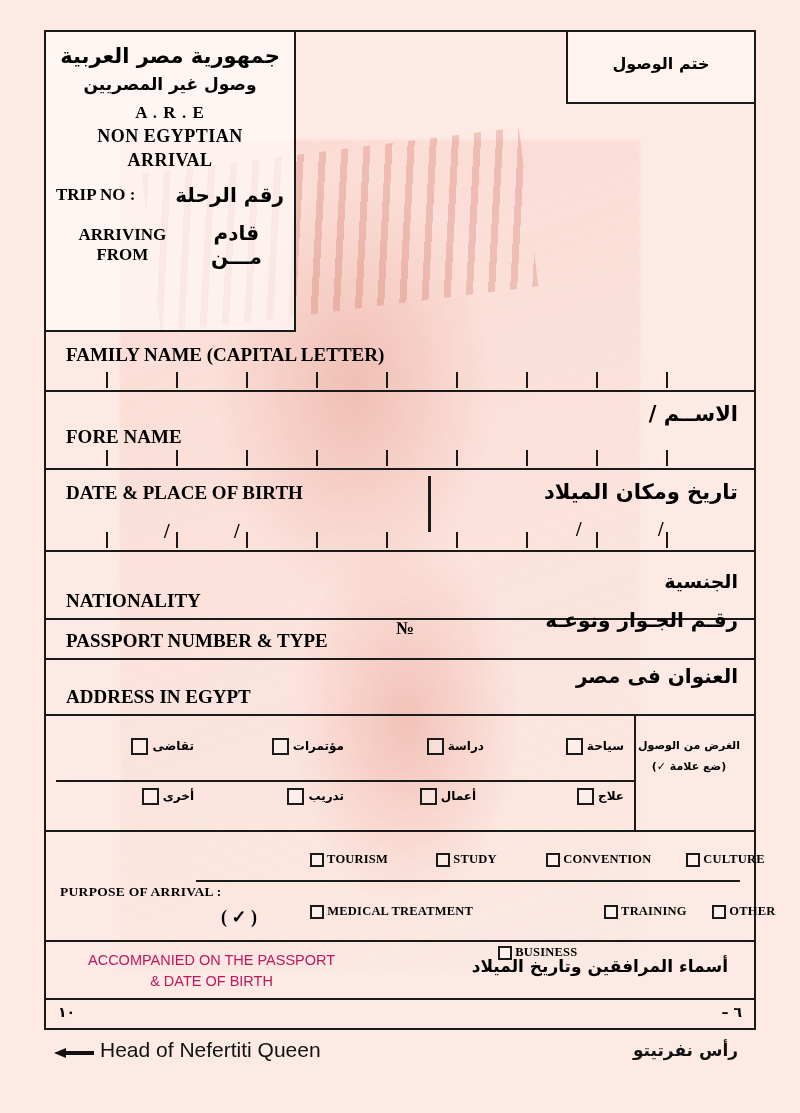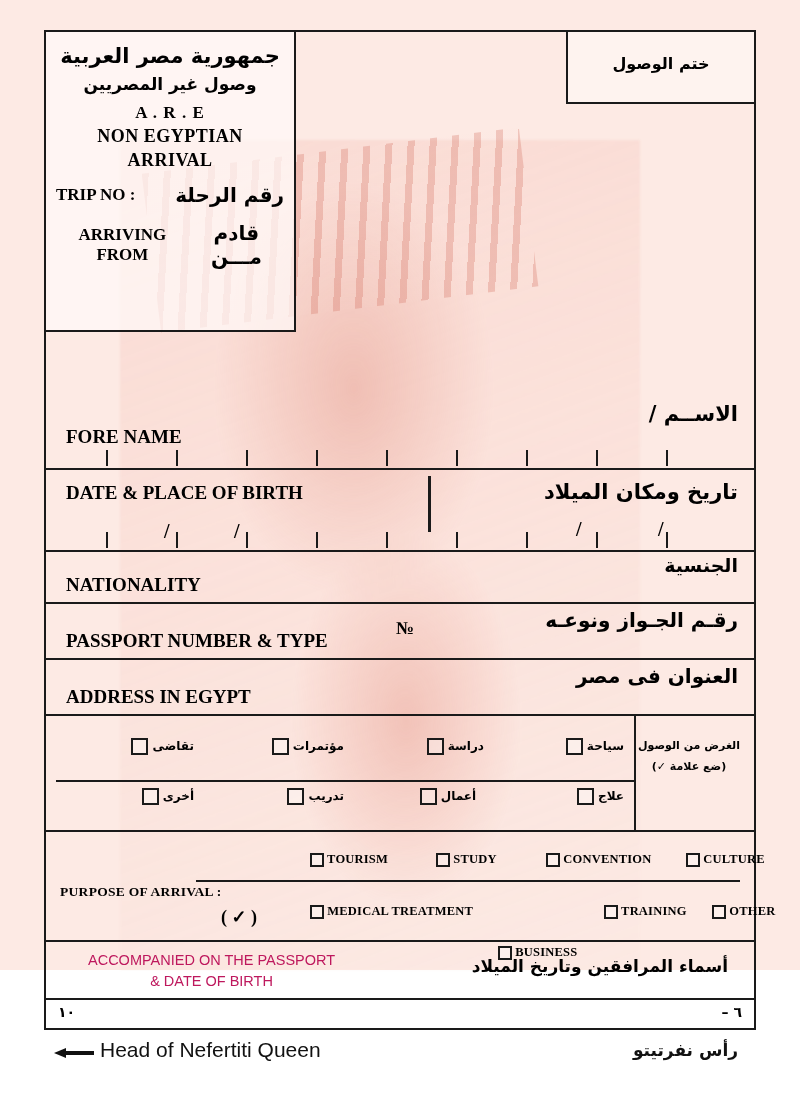--- a/index.html
+++ b/index.html
@@ -12,21 +12,21 @@
     height: 1113px;
     font-family: "Liberation Serif", serif;
     position: relative;
     overflow: hidden;
   }
 
   .page {
     position: absolute;
     left: 0; top: 0;
     width: 800px;
-    height: 970px;
+    height: 1113px;
     background: #fdeae4;
   }
 
   
   .bg-photo {
     position: absolute;
     left: 120px;
     top: 140px;
     width: 520px;
     height: 830px;
@@ -266,20 +266,34 @@
       <div class="hdr-line" style="margin-top:14px;">
         <span class="en">ARRIVING FROM</span>
         <span class="ar">قادم مـــن</span>
       </div>
     </div>
 
     <div class="stamp-box">
       <span class="ar">ختم الوصول</span>
     </div>
 
+    <div class="fr" style="top:300px; height:60px;">
+      <span class="en lbl-en" style="top:12px;">FAMILY NAME (CAPITAL LETTER)</span>
+      <div class="ticks" style="top:40px;">
+        <i style="left:60px;"></i>
+          <i style="left:130px;"></i>
+          <i style="left:200px;"></i>
+        <i style="left:270px;"></i>
+          <i style="left:340px;"></i>
+          <i style="left:410px;"></i>
+        <i style="left:480px;"></i>
+          <i style="left:550px;"></i>
+          <i style="left:620px;"></i>
+      </div>
+    </div>
 
     <div class="fr" style="top:360px; height:78px;">
       <span class="ar lbl-ar" style="top:10px; font-size:21px;">الاســم /</span>
       <span class="en lbl-en" style="top:34px;">FORE NAME</span>
       <div class="ticks" style="top:58px;">
         <i style="left:60px;"></i>
           <i style="left:130px;"></i>
           <i style="left:200px;"></i>
         <i style="left:270px;"></i>
           <i style="left:340px;"></i>
@@ -304,21 +318,21 @@
           <i style="left:200px;"></i>
         <i style="left:270px;"></i>
           <i style="left:340px;"></i>
           <i style="left:410px;"></i>
         <i style="left:480px;"></i>
           <i style="left:550px;"></i>
           <i style="left:620px;"></i>
       </div>
     </div>
 
-    <div class="fr" style="top:520px; height:52px;">
+    <div class="fr" style="top:536px; height:52px;">
       <span class="ar lbl-ar" style="top:2px; font-size:19px;">الجنسية</span>
       <span class="en lbl-en" style="top:22px;">NATIONALITY</span>
     </div>
 
     <div class="fr" style="top:572px; height:56px;">
       <span class="ar lbl-ar" style="top:4px; font-size:20px;">رقـم الجـواز ونوعـه</span>
       <span class="en lbl-en" style="top:26px;">PASSPORT NUMBER &amp; TYPE</span>
       <span class="en" style="position:absolute; left:350px; top:14px; font-size:18px;">№</span>
     </div>
 

